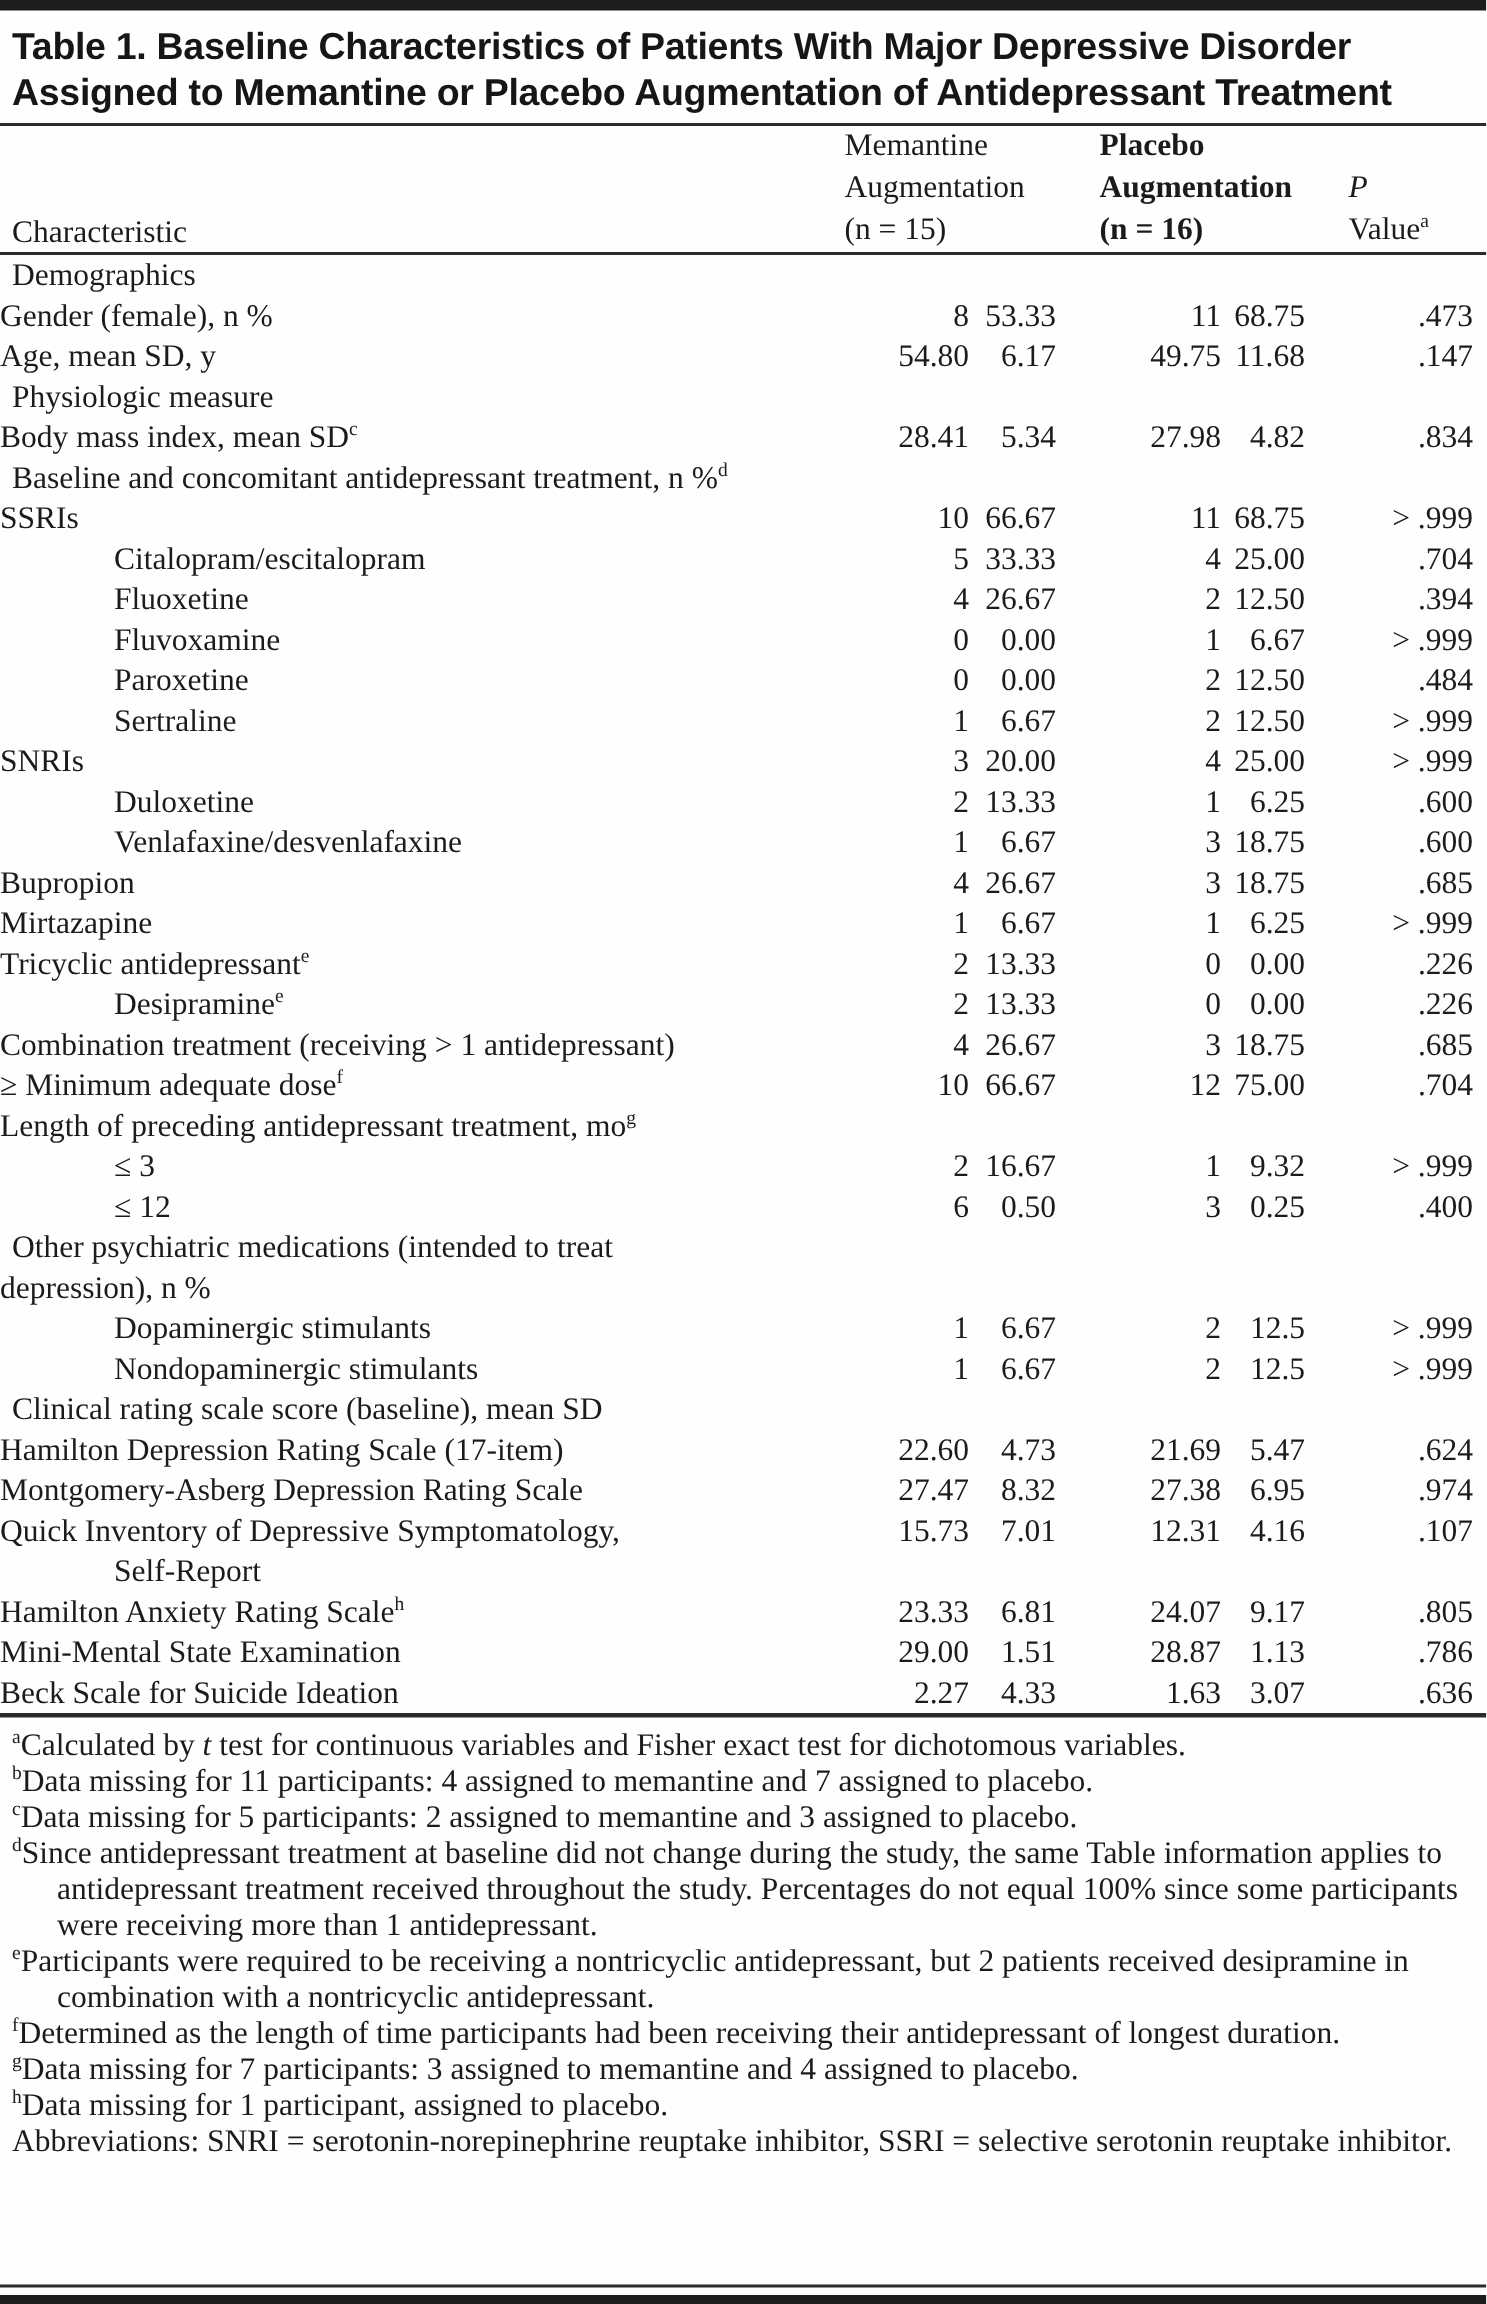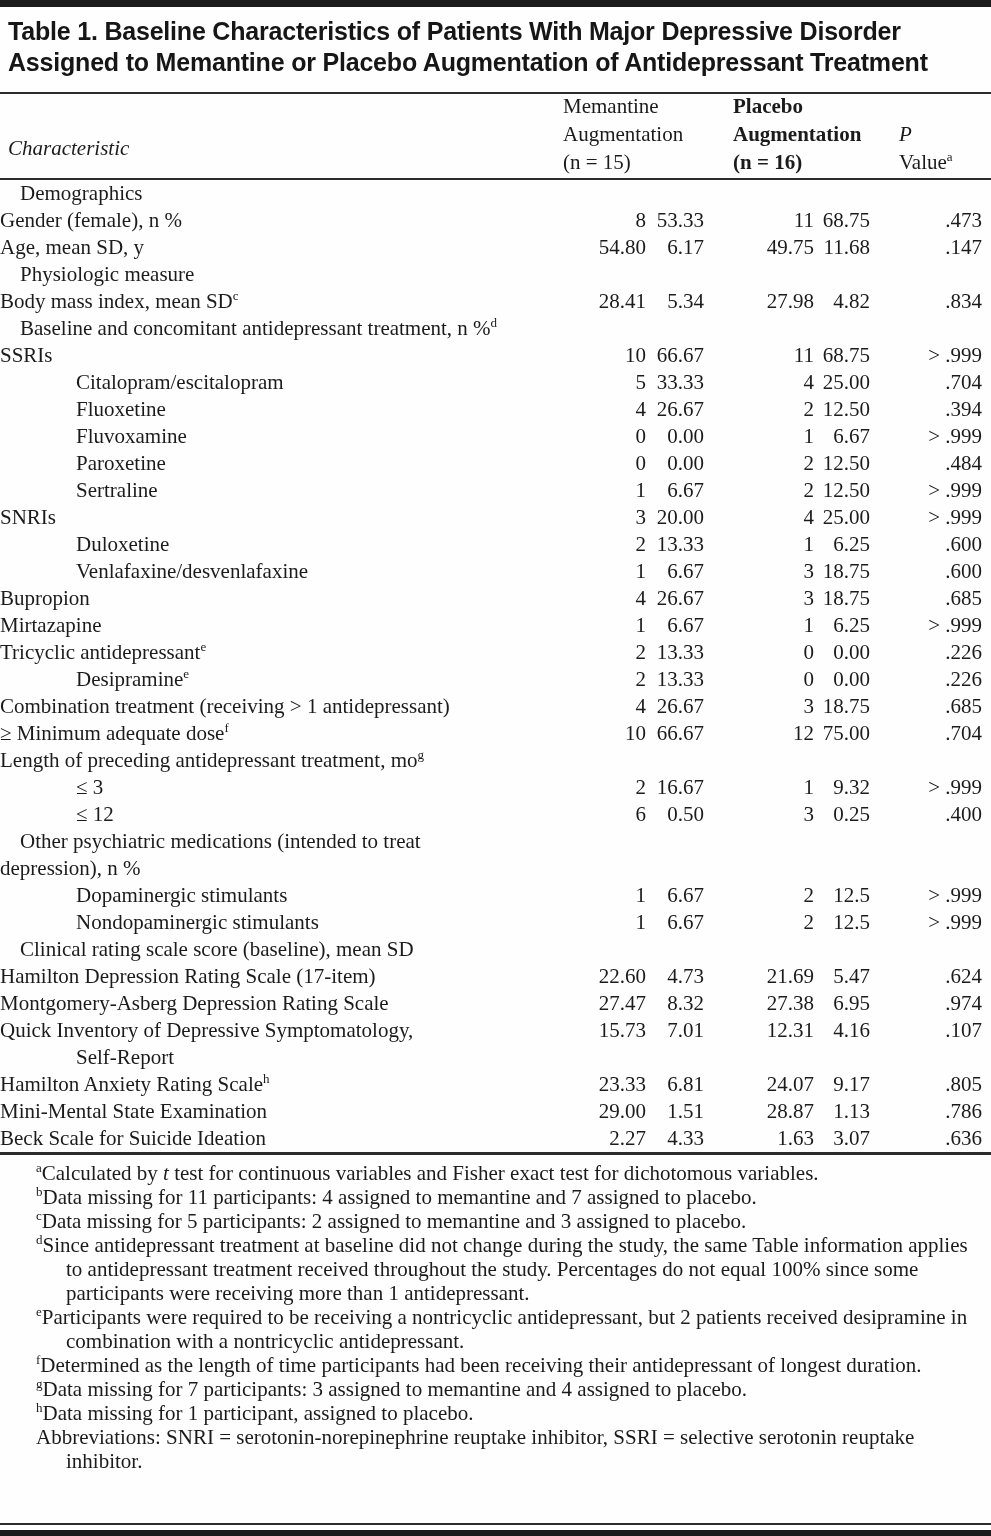--- a/index.html
+++ b/index.html
@@ -11,49 +11,49 @@
     color:#1b1b1b;
     box-sizing:border-box;
     overflow:hidden;
   }
   .topbar{height:7px;background:#1c1c1c;}
   .title{
     font-family:"Liberation Sans", sans-serif;
     font-weight:bold;
     font-size:25px;line-height:31px;
     letter-spacing:-0.2px;
-    padding:9px 8px 14px 8px;
+    padding:9px 8px 4px 8px;
     color:#161616;
   }
   .rule{height:2px;background:#2b2b2b;}
   .rule3{height:3px;background:#2b2b2b;}
 
   
   .thead{position:relative;height:84px;font-size:21px;line-height:28px;}
-  .h-char{position:absolute;left:8px;bottom:16px;font-style:italic;}
+  .h-char{position:absolute;left:8px;bottom:0;}
   .h-group{position:absolute;bottom:2px;}
   .h-mem{left:563px;width:175px;}
   .h-pla{left:733px;width:180px;font-weight:bold;}
   .h-p{left:899px;width:90px;}
   .it{font-style:italic;}
 
   
   table{border-collapse:collapse;table-layout:fixed;width:991px;}
   td{padding:0;vertical-align:top;font-size:21px;line-height:27px;white-space:nowrap;}
   td.label{white-space:normal;}
   td.val{text-align:right;}
   td.c4{padding-right:9px;}
-  .ind0{padding-left:8px;margin-left:12px;}
+  .ind0{padding-left:8px;}
   .ind1{}
   .ind2{padding-left:76px;}
   sup{font-size:0.62em;line-height:0;vertical-align:super;letter-spacing:0;}
 
   
   .footnotes{padding:6px 8px 0 8px;font-size:21px;line-height:24px;}
-  .fn{padding-left:30px;text-indent:-30px;margin-left:28px;}
+  .fn{padding-left:30px;text-indent:-30px;}
 
   .rule-bottom-thin{position:absolute;left:0;right:0;bottom:11px;height:2px;background:#2b2b2b;}
   .bottombar{position:absolute;left:0;right:0;bottom:0;height:6px;background:#1c1c1c;}
 </style>
 </head>
 <body>
 
 <div class="page">
 
   <div class="topbar"></div>

